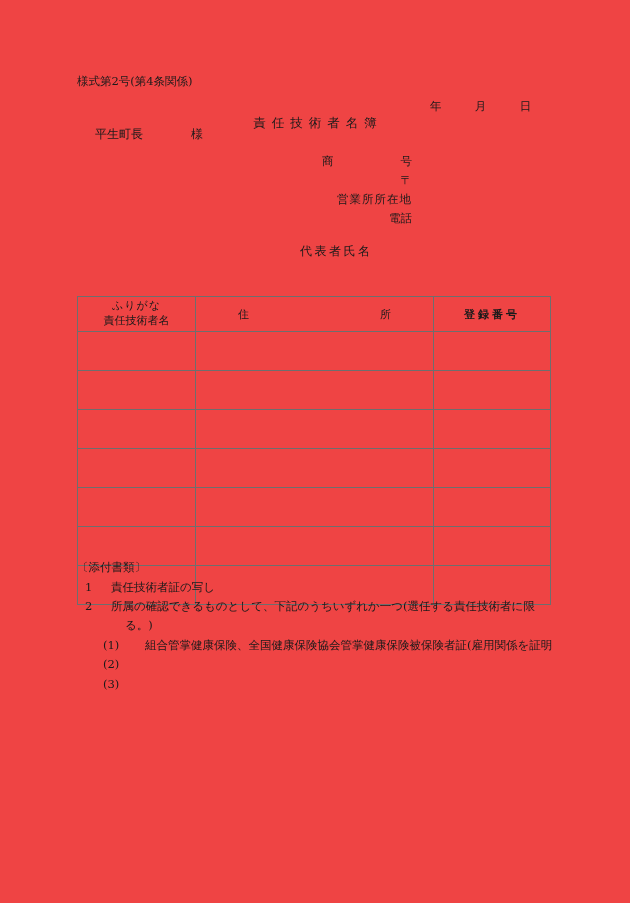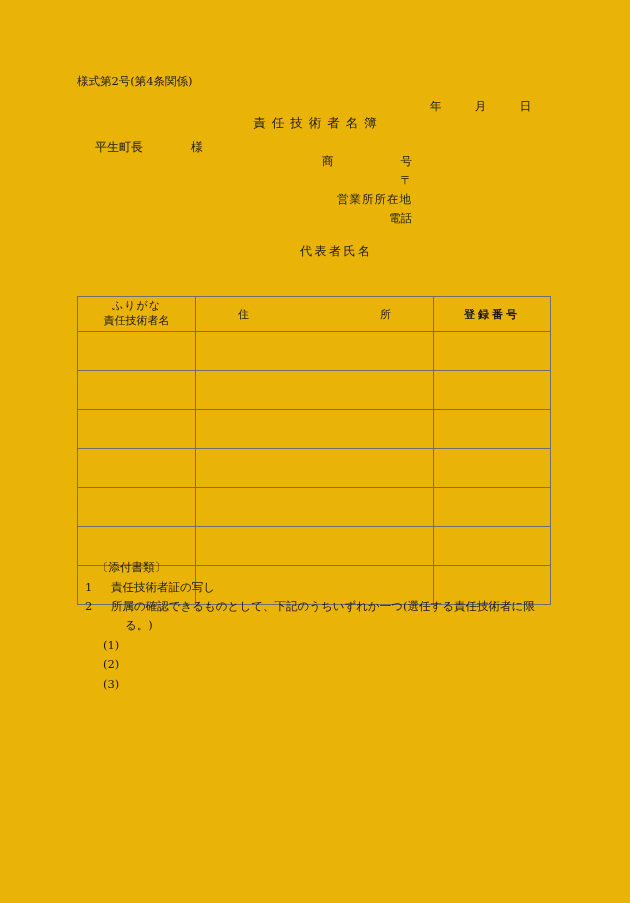--- a/index.html
+++ b/index.html
@@ -4,21 +4,21 @@
 <style>
   html, body {
     margin: 0;
     padding: 0;
     background: #ffffff;
   }
   .page {
     position: relative;
     width: 630px;
     height: 903px;
-    background: #eab308;
+    background: #ef4444;
     font-family: "DejaVu Serif", "Liberation Serif", serif;
     color: #1a1a1a;
     overflow: hidden;
   }
 
   
   .form-code {
     position: absolute;
     left: 77px;
     top: 74px;
@@ -44,21 +44,21 @@
     text-align: center;
     font-size: 12.5px;
     letter-spacing: 6px;
     text-indent: 6px;
     white-space: nowrap;
   }
 
   .addressee {
     position: absolute;
     left: 95px;
-    top: 139px;
+    top: 126px;
     font-size: 12px;
     white-space: nowrap;
   }
   .addressee .sama { display: inline-block; margin-left: 48px; }
 
   
   .applicant {
     position: absolute;
     left: 300px;
     top: 152px;
@@ -131,21 +131,21 @@
 
   
   .attach {
     position: absolute;
     left: 77px;
     top: 558px;
     width: 480px;
     font-size: 11.5px;
     line-height: 1.62;
   }
-  .attach-heading { white-space: nowrap; margin-left: 20px; }
+  .attach-heading { white-space: nowrap; }
   .attach-item {
     display: flex;
     margin-top: 1px;
   }
   .attach-item .marker {
     flex: 0 0 auto;
     white-space: nowrap;
   }
   .attach-item.lvl1 .marker { width: 26px; padding-left: 8px; }
   .attach-item.lvl2 .marker { width: 42px; padding-left: 26px; }
@@ -258,20 +258,21 @@
       <span class="marker">2</span>
       <span class="body">
         <span>所属の確認できるものとして、下記のうちいずれか一つ(選任する責任技術者に限</span>
         <span class="cont">る。)</span>
       </span>
     </div>
 
     <div class="attach-item lvl2">
       <span class="marker">(1)</span>
       <span class="body">
+        <span>組合管掌健康保険、全国健康保険協会管掌健康保険被保険者証(雇用関係を証明</span>
       </span>
     </div>
 
     <div class="attach-item lvl2">
       <span class="marker">(2)</span>
     </div>
 
     <div class="attach-item lvl2">
       <span class="marker">(3)</span>
     </div>

